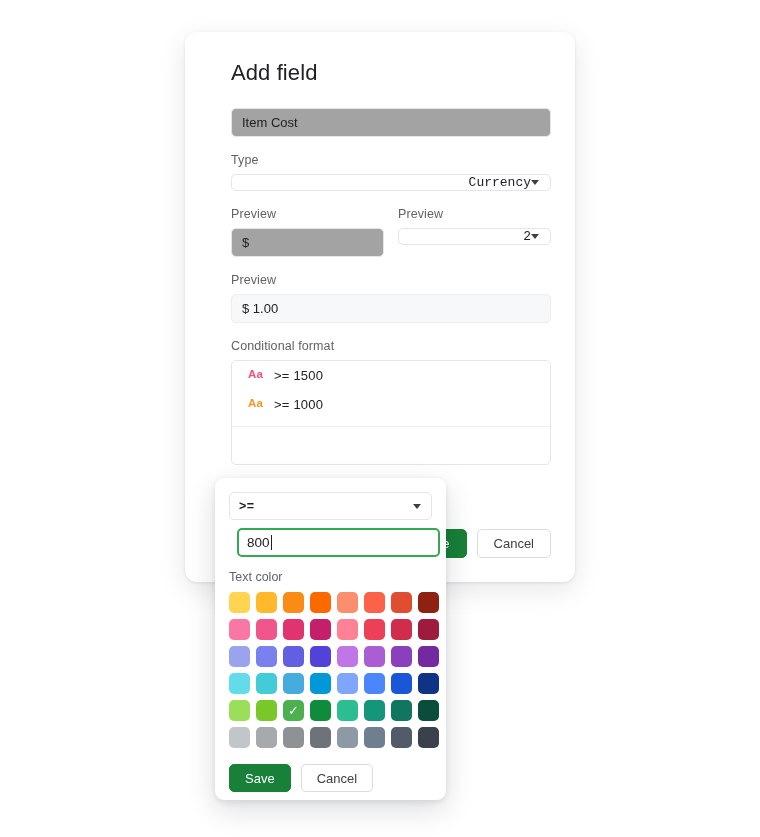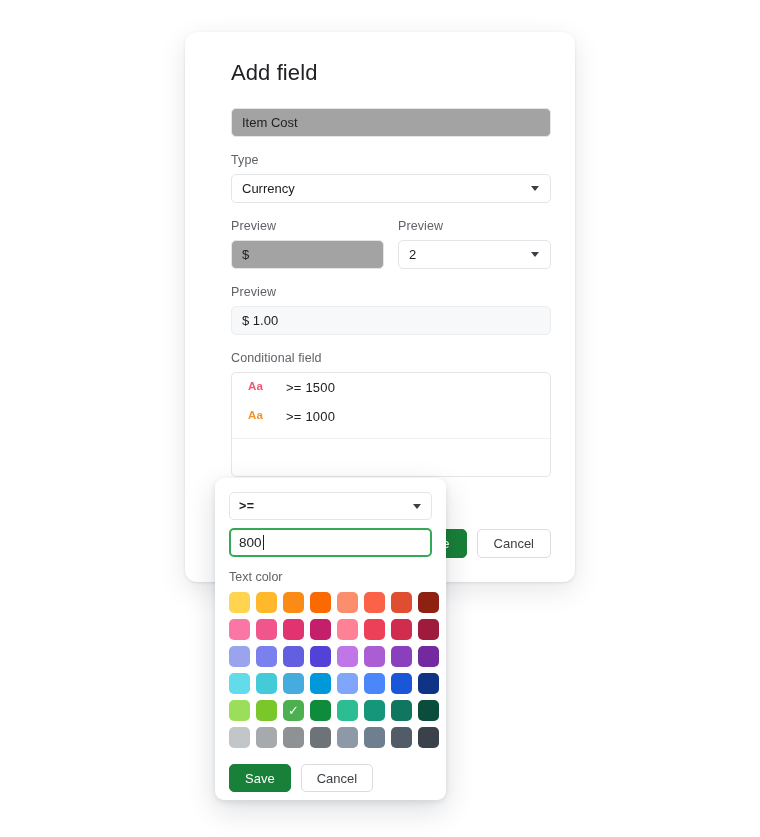--- a/index.html
+++ b/index.html
@@ -45,30 +45,31 @@
     font-size: 13px;
     color: #202124;
     padding: 0 10px;
     display: flex;
     align-items: center;
     font-family: "Liberation Sans", sans-serif;
   }
   .text-input.readonly { background: #f7f8f9; border-color:#ebedef; }
   .select-input {
     width: 100%;
-    height: 29px;
+    height: 17px;
     border: 1px solid #e3e5e8;
     border-radius: 5px;
     background: #fff;
     font-size: 13px;
     color: #202124;
     padding: 0 10px;
     display: flex;
     align-items: center;
-    justify-content: space-between;
+    justify-content: flex-end;
+    font-family: Liberation Mono, monospace;
   }
   .caret {
     width: 0; height: 0;
     border-left: 4px solid transparent;
     border-right: 4px solid transparent;
     border-top: 5px solid #3c4043;
     margin-right: 1px;
   }
   .row2 { display: flex; gap: 14px; margin-left: 22px; }
   .row2 > div { flex: 1 1 0; }
@@ -90,21 +91,21 @@
     font-size: 13px;
     color: #202124;
   }
   .cf-row:first-child { margin-top: 7px; }
   .cf-aa {
     font-size: 11.5px;
     font-weight: 700;
     width: 22px;
     letter-spacing: .3px;
   }
-  .cf-cond { margin-left: 16px; letter-spacing: .2px; }
+  .cf-cond { margin-left: 4px; letter-spacing: .2px; }
   .cf-empty { height: 38px; border-top: 1px solid #eef0f2; }
 
   
   .dialog-footer {
     position: absolute;
     right: 24px; bottom: 24px;
     display: flex;
     gap: 10px;
     align-items: center;
   }
@@ -152,20 +153,21 @@
     width: 100%;
     height: 29px;
     border: 2px solid #34a853;
     border-radius: 5px;
     background: #fff;
     display: flex;
     align-items: center;
     padding: 0 8px;
     font-size: 13.5px;
     color: #202124;
+    margin-left: 8px;
   }
   .caret-bar {
     display:inline-block;
     width: 1px; height: 15px;
     background: #202124;
     margin-left: 1px;
     vertical-align: middle;
   }
   .popup-label {
     font-size: 12.5px;
@@ -244,21 +246,21 @@
     <div class="gap"></div>
 
     <div class="field-block">
       <div class="field-label">Preview</div>
       <div class="text-input readonly">$ 1.00</div>
     </div>
 
     <div class="gap"></div>
 
     <div class="field-block">
-      <div class="field-label">Conditional field</div>
+      <div class="field-label">Conditional format</div>
     </div>
     <div class="cf-box">
       <div id="cf-rows">
           <div class="cf-row">
             <span class="cf-aa" style="color: rgb(243, 82, 122);">Aa</span>
             <span class="cf-cond">&gt;= 1500</span>
           </div>
           <div class="cf-row">
             <span class="cf-aa" style="color: rgb(245, 149, 36);">Aa</span>
             <span class="cf-cond">&gt;= 1000</span>

